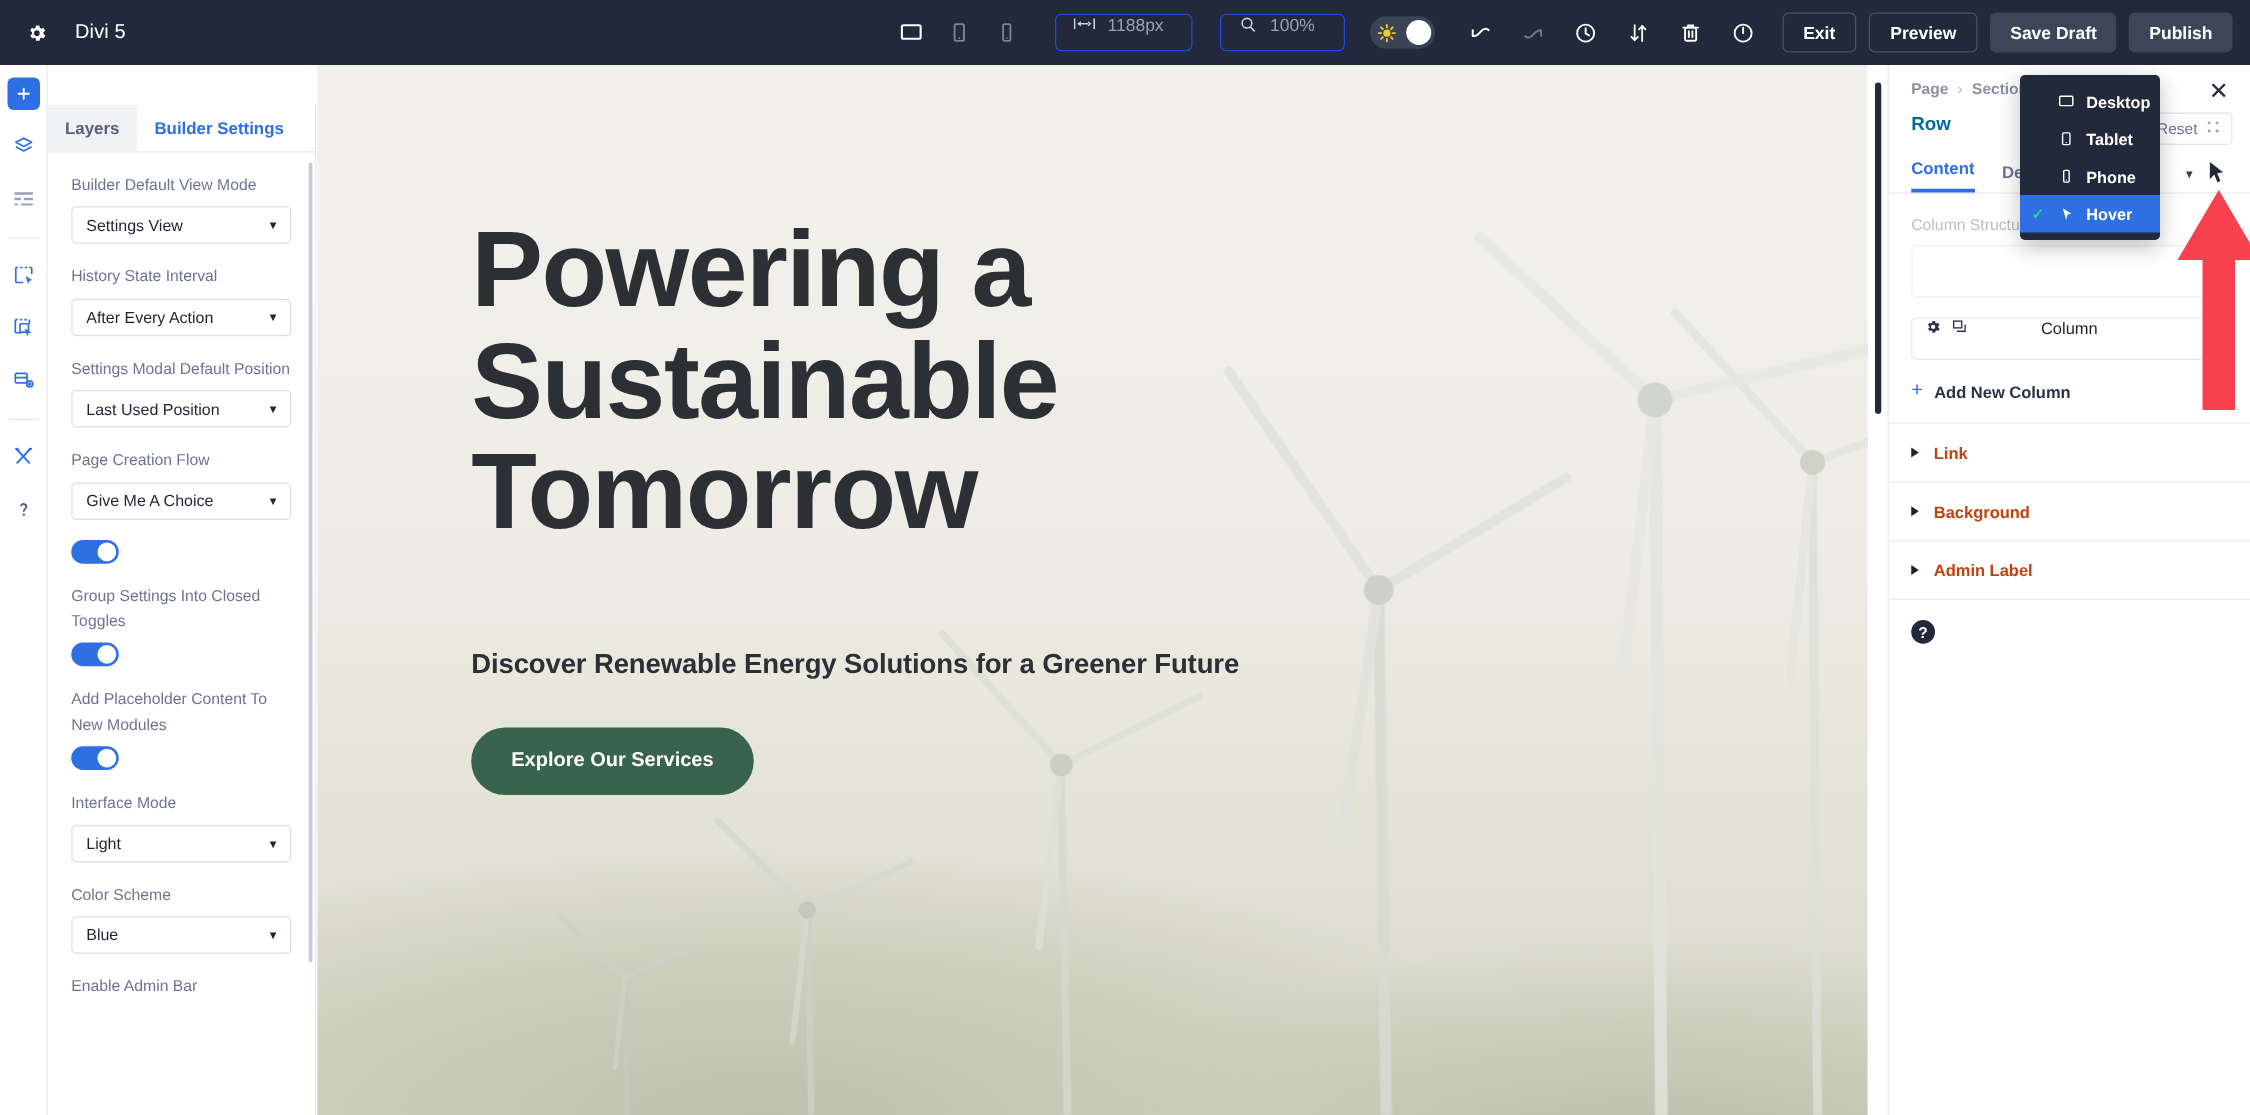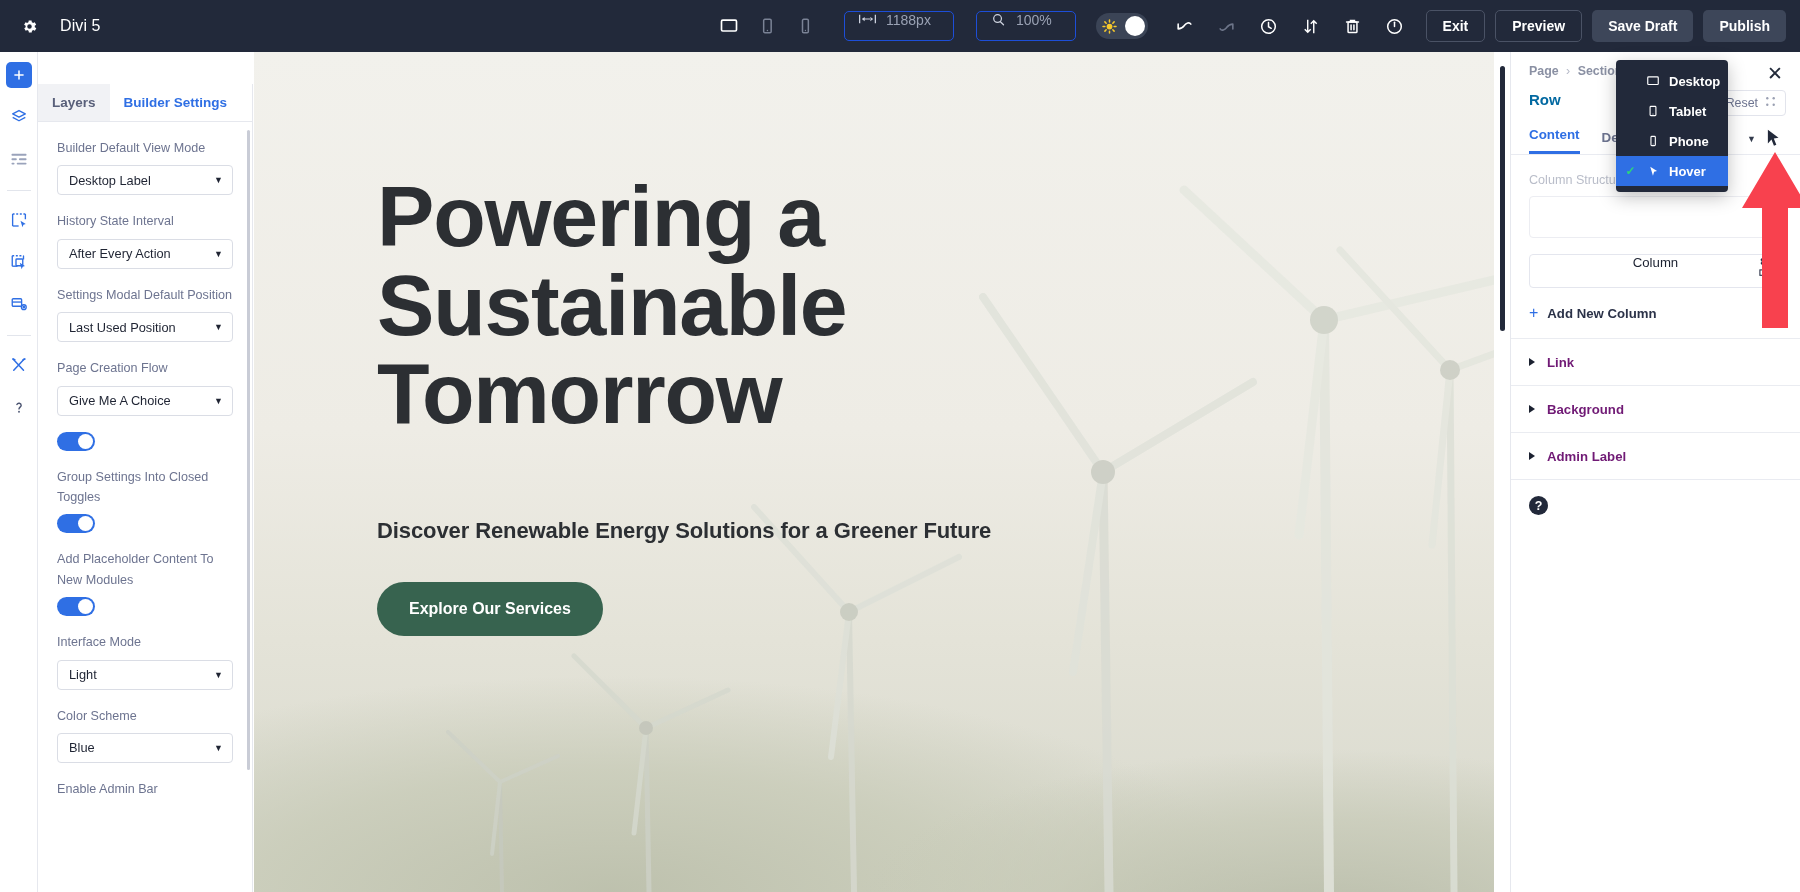--- a/index.html
+++ b/index.html
@@ -161,31 +161,31 @@
   .rp-tab { font-size:13.4px; font-weight:600; color:#6d7490; padding-bottom:9px;}
   .rp-tab.active { color:#2f6fe4; border-bottom:3px solid #2f6fe4;}
   .rp-tab-caret { position:absolute; right:44px; bottom:10px; font-size:9px; color:#333b4d;}
   .rp-divider { height:1px; background:#e9ebf1; }
 
   .rp-section { padding: 18px 18px 16px 18px; }
   .rp-sublabel { font-size:12.6px; color:#b9bdc9;}
   .rp-structbox { margin-top:9px; height:42px; border:1px solid #ecedf2; border-radius:4px; background:#fff;}
   .rp-colrow {
     margin-top:16px; height:34px; border:1px solid #e4e6ee; border-radius:4px;
-    display:flex; align-items:flex-end; padding: 0 10px; position:relative;flex-direction:column;
+    display:flex; align-items:flex-start; padding: 0 10px; position:relative;
   }
   .rp-colrow .lbl { position:absolute; left:0; right:0; text-align:center;
     font-size:13.2px; color:#1b2130;}
   .rp-addcol { margin-top:16px; display:flex; align-items:center; gap:9px;
     font-size:13.2px; color:#2b3248; font-weight:600;}
   .rp-plus { font-size:16px; color:#2f6fe4; font-weight:400;}
 
   .rp-toggle {
     height:47px; border-top:1px solid #eaecf1; display:flex; align-items:center;
-    padding: 0 18px; gap:12px; font-size:13.2px; font-weight:600; color:#701a75;
+    padding: 0 18px; gap:12px; font-size:13.2px; font-weight:600; color:#c2410c;
   }
   .tri { width:0;height:0; border-left:6px solid #1b2130; border-top:4.5px solid transparent;
     border-bottom:4.5px solid transparent;}
   .rp-help { margin: 16px 0 0 18px; width:19px; height:19px; border-radius:50%;
     background:#22293a; color:#fff; font-size:12.5px; font-weight:700;
     display:flex; align-items:center; justify-content:center;}
 
   
   .ddmenu {
     position:absolute; left:1616px; top:60px; width:112px;
@@ -377,21 +377,21 @@
 <div class="lpanel">
   <div class="ltabs">
     <div class="ltab inactive">Layers</div>
     <div class="ltab active">Builder Settings</div>
   </div>
 
   <div class="lbody">
     <div class="fgroup">
       <div class="flabel">Builder Default View Mode</div>
       <div class="fselect">
-        <span>Desktop Label</span>
+        <span>Settings View</span>
         <span class="caret">▼</span>
       </div>
     </div>
 
     <div class="fgroup">
       <div class="flabel">History State Interval</div>
       <div class="fselect">
         <span>After Every Action</span>
         <span class="caret">▼</span>
       </div>

